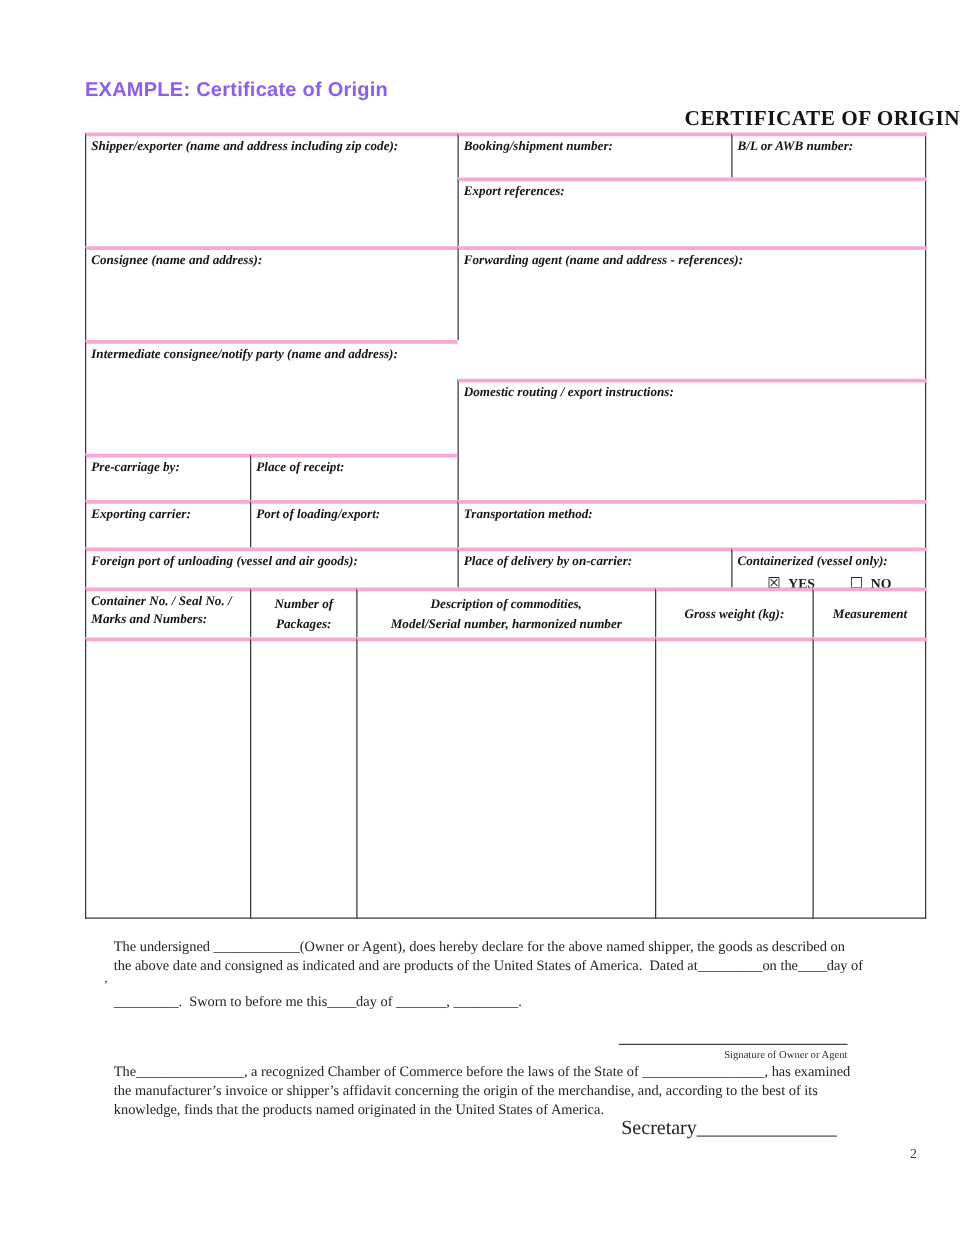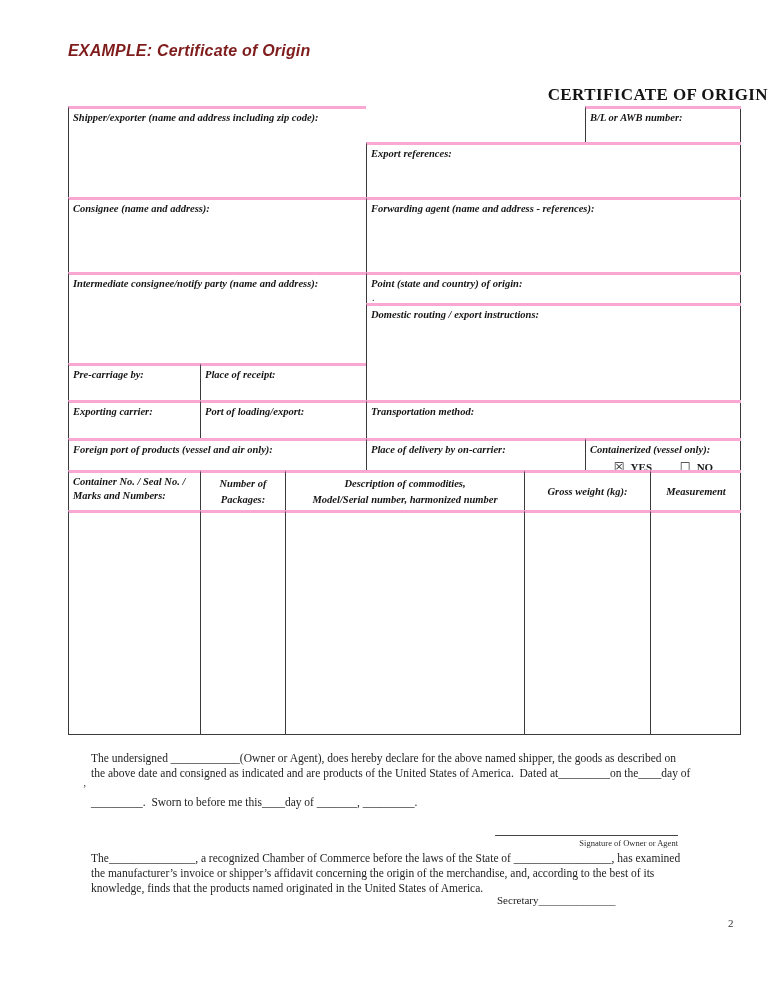--- a/index.html
+++ b/index.html
@@ -1,74 +1,73 @@
 <!DOCTYPE html>
 <html><head>
 <meta charset="utf-8">
 <style>
   html,body{margin:0;padding:0;background:#ffffff;}
   .page{position:relative;width:768px;height:994px;background:#ffffff;overflow:hidden;
         font-family:"Liberation Serif",serif;color:#1b1b1b;}
-  .example-heading{position:absolute;left:68px;top:42px;
+  .example-heading{position:absolute;left:68px;top:64px;
         font-family:"Liberation Sans",sans-serif;font-weight:bold;font-size:16px;
-        color:#7f1d1d;letter-spacing:0.2px;font-style:italic;}
+        color:#8b5cf6;letter-spacing:0.2px;}
   .doc-title{position:absolute;left:0;top:85px;width:768px;text-align:right;
         font-size:17px;font-weight:bold;letter-spacing:0.4px;color:#141414;}
   .form{position:absolute;left:68px;top:106px;width:673px;height:629px;
         border-right:1px solid #3a3a3a;border-bottom:1px solid #3a3a3a;box-sizing:border-box;}
   .cell{position:absolute;box-sizing:border-box;border-left:1px solid #3a3a3a;border-top:3px solid #f9a8d4;}
   .lbl{font-style:italic;font-weight:bold;font-size:10.5px;line-height:1.3;color:#151515;
        padding:2px 4px;display:block;}
   .hdrC{display:flex;flex-direction:column;justify-content:center;text-align:center;}
   .hdrC .lbl{padding:1px 2px;}
   .note-dot{font-size:10px;padding:0 0 0 5px;display:block;line-height:1;}
   .cb-row{display:flex;justify-content:space-evenly;align-items:center;margin-top:0px;}
   .cb-glyph{font-family:"DejaVu Sans",sans-serif;font-size:12px;line-height:1;color:#222;}
   .cb-label{font-weight:bold;font-size:11px;margin-left:2px;}
   .decl-line{position:absolute;left:91px;white-space:pre;font-size:11.5px;color:#232323;}
   .tiny-mark{position:absolute;left:83px;font-size:10px;color:#232323;}
   .sig-rule{position:absolute;left:495px;top:835px;width:183px;border-top:1.5px solid #444;}
   .sig-caption{position:absolute;left:495px;top:838px;width:183px;text-align:right;
        font-size:8.5px;color:#2b2b2b;}
-  .secretary{position:absolute;left:497px;top:894px;font-size:11px;white-space:pre;color:#232323;}
+  .secretary{position:absolute;left:497px;top:894px;font-size:16px;white-space:pre;color:#232323;}
   .page-number{position:absolute;left:728px;top:917px;font-size:11px;color:#333;}
 </style>
 </head>
 <body>
 
 <div class="page">
 
   <div class="example-heading">EXAMPLE: Certificate of Origin</div>
   <div class="doc-title">CERTIFICATE OF ORIGIN</div>
 
   <div class="form">
 
     <div class="cell" style="left:0;top:0;width:298px;height:91px">
       <span class="lbl">Shipper/exporter (name and address including zip code):</span>
+    </div>
+    <div class="cell" style="left:298px;top:0;width:219px;height:36px">
+      <span class="lbl">Booking/shipment number:</span>
     </div>
     <div class="cell" style="left:517px;top:0;width:156px;height:36px">
       <span class="lbl">B/L or AWB number:</span>
     </div>
     <div class="cell" style="left:298px;top:36px;width:375px;height:55px">
       <span class="lbl">Export references:</span>
     </div>
 
     <div class="cell" style="left:0;top:91px;width:298px;height:75px">
       <span class="lbl">Consignee (name and address):</span>
     </div>
     <div class="cell" style="left:298px;top:91px;width:375px;height:75px">
       <span class="lbl">Forwarding agent (name and address - references):</span>
     </div>
 
     <div class="cell" style="left:0;top:166px;width:298px;height:91px">
       <span class="lbl">Intermediate consignee/notify party (name and address):</span>
-    </div>
-    <div class="cell" style="left:298px;top:166px;width:375px;height:31px">
-      <span class="lbl">Point (state and country) of origin:</span>
-      <span class="note-dot">.</span>
     </div>
     <div class="cell" style="left:298px;top:197px;width:375px;height:97px">
       <span class="lbl">Domestic routing / export instructions:</span>
     </div>
 
     <div class="cell" style="left:0;top:257px;width:132px;height:37px">
       <span class="lbl">Pre-carriage by:</span>
     </div>
     <div class="cell" style="left:132px;top:257px;width:166px;height:37px">
       <span class="lbl">Place of receipt:</span>
@@ -78,21 +77,21 @@
       <span class="lbl">Exporting carrier:</span>
     </div>
     <div class="cell" style="left:132px;top:294px;width:166px;height:38px">
       <span class="lbl">Port of loading/export:</span>
     </div>
     <div class="cell" style="left:298px;top:294px;width:375px;height:38px">
       <span class="lbl">Transportation method:</span>
     </div>
 
     <div class="cell" style="left:0;top:332px;width:298px;height:32px">
-      <span class="lbl">Foreign port of products (vessel and air only):</span>
+      <span class="lbl">Foreign port of unloading (vessel and air goods):</span>
     </div>
     <div class="cell" style="left:298px;top:332px;width:219px;height:32px">
       <span class="lbl">Place of delivery by on-carrier:</span>
     </div>
     <div class="cell" style="left:517px;top:332px;width:156px;height:32px">
       <span class="lbl" style="padding-bottom:0">Containerized (vessel only):</span>
       <div class="cb-row">
         <span>
           <span class="cb-glyph">☒</span>
           <span class="cb-label">YES</span>

